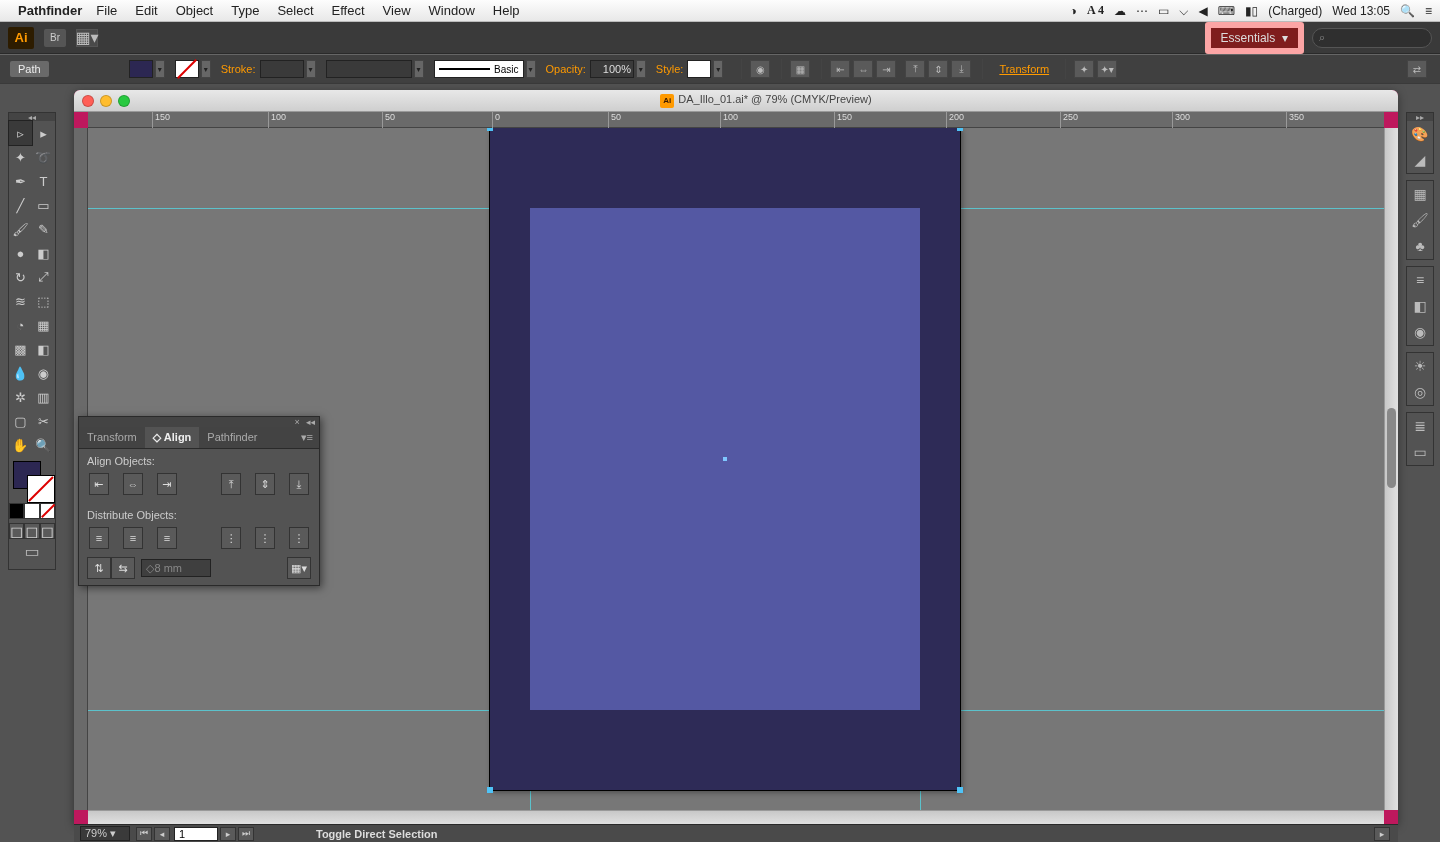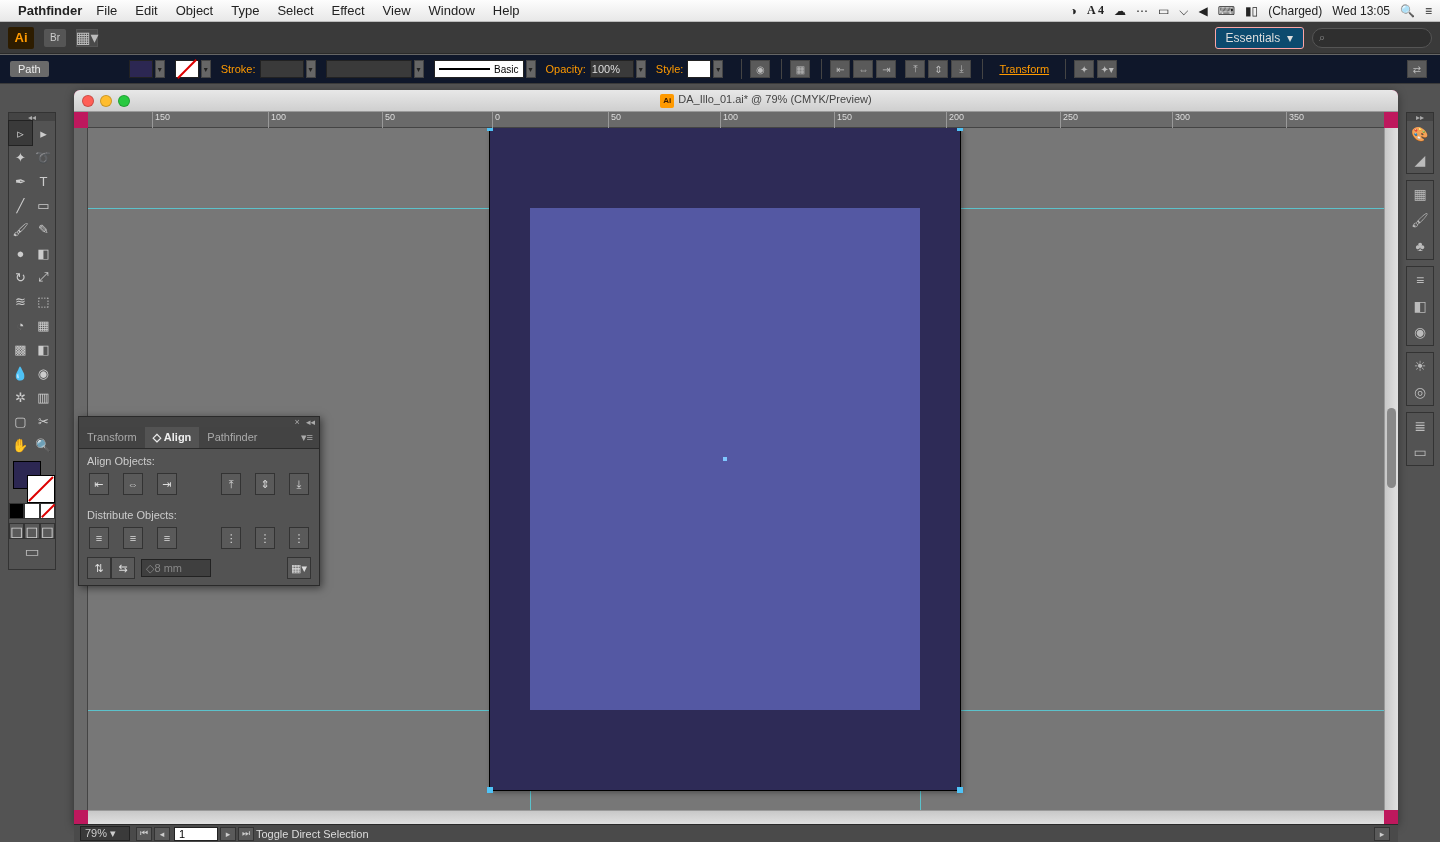--- a/index.html
+++ b/index.html
@@ -12,34 +12,34 @@
 .mac-menubar .menu-item { margin-right: 18px; cursor: default; }
 .mac-menubar .spacer { flex: 1; }
 .mac-menubar .status-item { margin-left: 10px; font-size: 12px; display: inline-flex; align-items: center; }
 .mac-menubar .adobe-badge { font-family: Georgia, serif; font-weight: bold; }
 
 
 .app-top { height: 32px; background: #3a3a3a; display: flex; align-items: center; padding: 0 8px; border-bottom: 1px solid #2a2a2a; }
 .ai-logo { width: 26px; height: 22px; background: #2d1c00; color: #ff9a00; font-weight: bold; font-size: 13px; display: flex; align-items: center; justify-content: center; border-radius: 2px; margin-right: 10px; }
 .br-logo { width: 22px; height: 18px; background: #555; color: #ccc; font-size: 10px; display: flex; align-items: center; justify-content: center; border-radius: 2px; margin-right: 10px; }
 .app-top .spacer { flex: 1; }
-.workspace-switch { color: #ddd; font-size: 12px; padding: 3px 10px; background: #0c4a6e; border: 1px solid #fca5a5; border-radius: 3px; margin-right: 8px; }
+.workspace-switch { color: #ddd; font-size: 12px; padding: 3px 10px; background: #7f1d1d; border: 6px solid #fca5a5; border-radius: 3px; margin-right: 8px; }
 .search-field { width: 120px; height: 20px; background: #2f2f2f; border: 1px solid #555; border-radius: 10px; display: flex; align-items: center; padding: 0 6px; }
 .search-field .mag { color: #888; font-size: 11px; }
 
 
-.control-bar { height: 30px; background: #0f172a; display: flex; align-items: center; padding: 0 10px; border-bottom: 1px solid #3a3a3a; border-top: 1px solid #666; font-size: 11px; color: #ccc; }
+.control-bar { height: 30px; background: #404040; display: flex; align-items: center; padding: 0 10px; border-bottom: 1px solid #3a3a3a; border-top: 1px solid #666; font-size: 11px; color: #ccc; }
 .ctl-label { background: #6a6a6a; padding: 2px 8px; border-radius: 2px; margin-right: 80px; color: #eee; }
 .swatch { width: 24px; height: 18px; border: 1px solid #222; margin-right: 2px; }
 .swatch.dark { background: #2c2752; }
 .swatch.none { background: #fff; position: relative; }
 .swatch.none::after { content: ""; position: absolute; left: -2px; top: 7px; width: 26px; height: 2px; background: #d00; transform: rotate(-45deg); }
 .dd { width: 10px; height: 18px; background: #666; border: 1px solid #444; margin-right: 10px; display:flex;align-items:center;justify-content:center;color:#222;font-size:8px;}
 .control-bar .lbl { color: #ff9a00; margin-right: 4px; }
-.control-bar .field { height: 18px; background: #3a3a3a; border: 1px solid #222; color: #ddd; padding: 0 1px; margin-right: 2px; display: flex; align-items: center; }
+.control-bar .field { height: 18px; background: #3a3a3a; border: 1px solid #222; color: #ddd; padding: 0 12px; margin-right: 2px; display: flex; align-items: center; }
 .control-bar .sep { width: 1px; height: 20px; background: #444; margin: 0 8px; }
 .control-bar .icon-btn { width: 20px; height: 18px; border: 1px solid #444; background: #5a5a5a; margin-right: 3px; display:flex;align-items:center;justify-content:center;color:#bbb;font-size:10px;}
 .brush-field { width: 90px; height:18px; background:#fff; border:1px solid #222; display:flex;align-items:center;justify-content:flex-end;padding:0 4px;font-size:10px;color:#000;margin-right:2px;}
 .brush-field .line{flex:1;height:2px;background:#000;margin-right:4px;}
 .transform-link{color:#ff9a00;text-decoration:underline;font-size:11px;margin:0 8px;}
 
 
 .doc-window { position: absolute; left: 74px; top: 90px; right: 42px; bottom: 18px; background: #be185d; border-radius: 6px 6px 0 0; overflow: hidden; box-shadow: 0 2px 10px rgba(0,0,0,0.4); }
 .doc-titlebar { height: 22px; background: linear-gradient(#e8e8e8,#cfcfcf); display: flex; align-items: center; padding: 0 8px; font-size: 11px; color: #444; border-bottom: 1px solid #999; }
 .traffic { display: flex; gap: 6px; margin-right: 12px; }
@@ -97,21 +97,21 @@
 .align-panel .abtn { width: 24px; height: 22px; border: 1px solid #333; background: #5a5a5a; display:flex;align-items:center;justify-content:center;color:#ddd;font-size:11px;cursor:pointer;}
 .align-panel .foot { display:flex; align-items:center; padding: 6px 8px; border-top:1px solid #444;}
 .align-panel .foot .spacer{flex:1;}
 .align-panel .foot .val{width:70px;height:18px;background:#3f3f3f;border:1px solid #222;color:#888;display:flex;align-items:center;padding:0 4px;margin-left:6px;}
 
 
 .status-bar { position: absolute; left: 74px; right: 42px; bottom: 0; height: 18px; background: #4a4a4a; border-top: 1px solid #2a2a2a; display: flex; align-items: center; font-size: 11px; color: #ccc; padding: 0 6px; }
 .status-bar .zoom { width: 50px; background: #3a3a3a; border: 1px solid #222; padding: 0 4px; margin-right: 6px; }
 .status-bar .nav-btn { width: 16px; height: 14px; background: #5a5a5a; border: 1px solid #333; margin-right: 2px; display:flex;align-items:center;justify-content:center;font-size:9px;}
 .status-bar .artnum { width: 44px; background: #fff; color: #000; border: 1px solid #222; padding: 0 4px; margin: 0 2px; }
-.status-bar .hint { color: #ddd; }
+.status-bar .hint { margin-left: 60px; color: #ddd; font-weight: bold; }
 </style>
 </head>
 <body>
 
 <div class="mac-menubar">
   <span class="apple"></span>
   <span class="app-name">Pathfinder</span>
   <span class="menu-item">File</span>
   <span class="menu-item">Edit</span>
   <span class="menu-item">Object</span>

